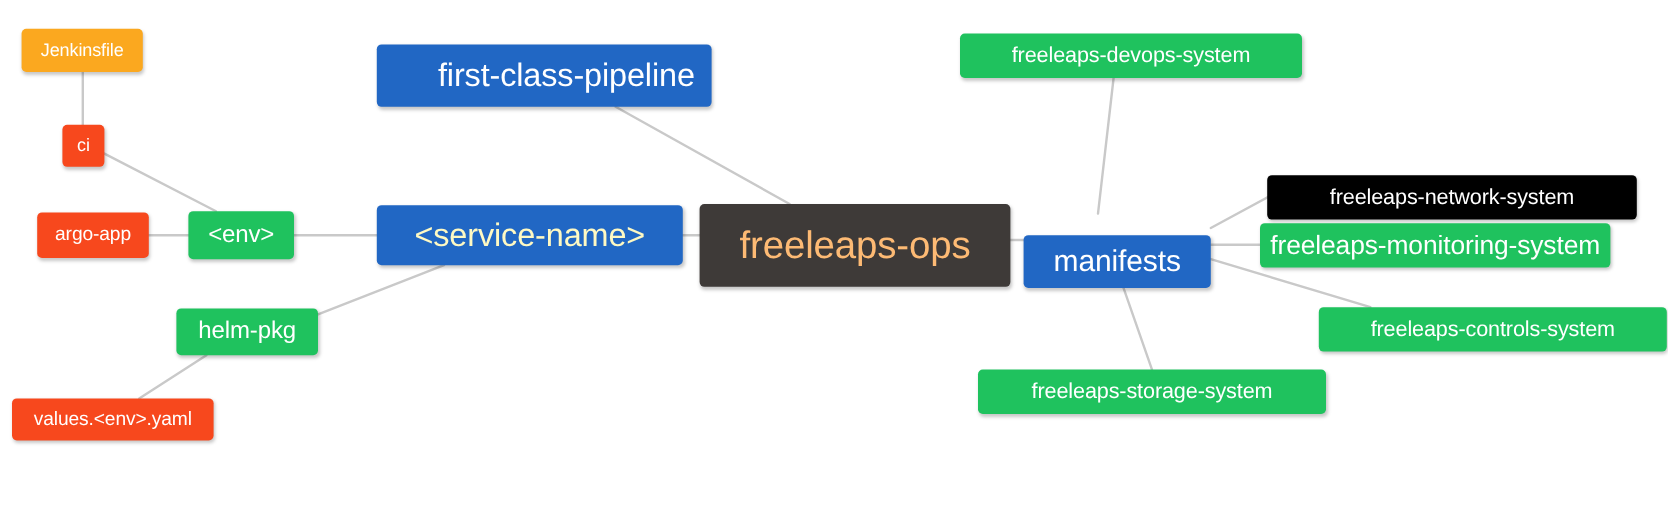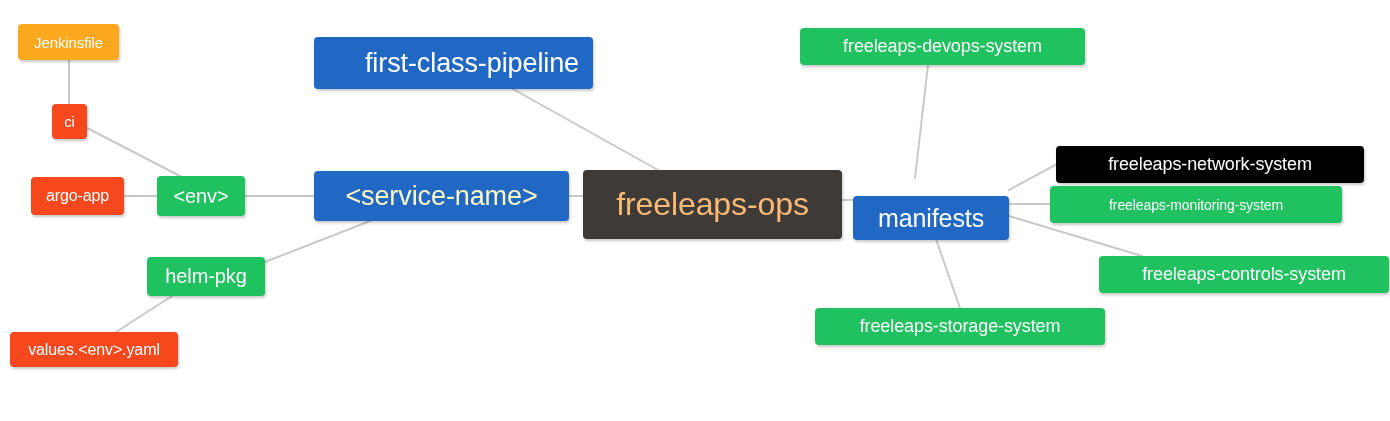--- a/index.html
+++ b/index.html
@@ -63,17 +63,17 @@
       <div class="node" style="left: 31px; top: 177px; width: 93px; height: 38px; background: rgb(247, 72, 29); color: rgb(255, 255, 255); font-size: 16px;">argo-app</div>
       <div class="node" style="left: 157px; top: 176px; width: 88px; height: 40px; background: rgb(31, 194, 94); color: rgb(255, 255, 255); font-size: 20px;">&lt;env&gt;</div>
       <div class="node" style="left: 147px; top: 257px; width: 118px; height: 39px; background: rgb(31, 194, 94); color: rgb(255, 255, 255); font-size: 20px;">helm-pkg</div>
       <div class="node" style="left: 10px; top: 332px; width: 168px; height: 35px; background: rgb(247, 72, 29); color: rgb(255, 255, 255); font-size: 16px;">values.&lt;env&gt;.yaml</div>
       <div class="node" style="left: 314px; top: 37px; width: 279px; height: 52px; background: rgb(33, 103, 196); color: rgb(255, 255, 255); font-size: 27px; padding-left: 37px;">first-class-pipeline</div>
       <div class="node" style="left: 314px; top: 171px; width: 255px; height: 50px; background: rgb(33, 103, 196); color: #fef9c3; font-size: 27px;">&lt;service-name&gt;</div>
       <div class="node" style="left: 583px; top: 170px; width: 259px; height: 69px; background: rgb(62, 58, 56); color: #fdba74; font-size: 32px;">freeleaps-ops</div>
       <div class="node" style="left: 853px; top: 178px; width: 156px; height: 44px; background: rgb(33, 103, 196); color: rgb(255, 255, 255); font-size: 25px; margin-top: 18px;">manifests</div>
       <div class="node" style="left: 800px; top: 28px; width: 285px; height: 37px; background: rgb(31, 194, 94); color: rgb(255, 255, 255); font-size: 18px;">freeleaps-devops-system</div>
       <div class="node" style="left: 1056px; top: 113px; width: 308px; height: 37px; background: #000000; color: rgb(255, 255, 255); font-size: 18px; margin-top: 33px;">freeleaps-network-system</div>
-      <div class="node" style="left: 1050px; top: 186px; width: 292px; height: 37px; background: rgb(31, 194, 94); color: rgb(255, 255, 255); font-size: 14px;">freeleaps-monitoring-system</div>
+      <div class="node" style="left: 1050px; top: 186px; width: 292px; height: 37px; background: rgb(31, 194, 94); color: rgb(255, 255, 255); font-size: 22px;">freeleaps-monitoring-system</div>
       <div class="node" style="left: 1099px; top: 256px; width: 290px; height: 37px; background: rgb(31, 194, 94); color: rgb(255, 255, 255); font-size: 18px;">freeleaps-controls-system</div>
       <div class="node" style="left: 815px; top: 308px; width: 290px; height: 37px; background: rgb(31, 194, 94); color: rgb(255, 255, 255); font-size: 18px;">freeleaps-storage-system</div>
     </div>
 </div>
 
 </body></html>

